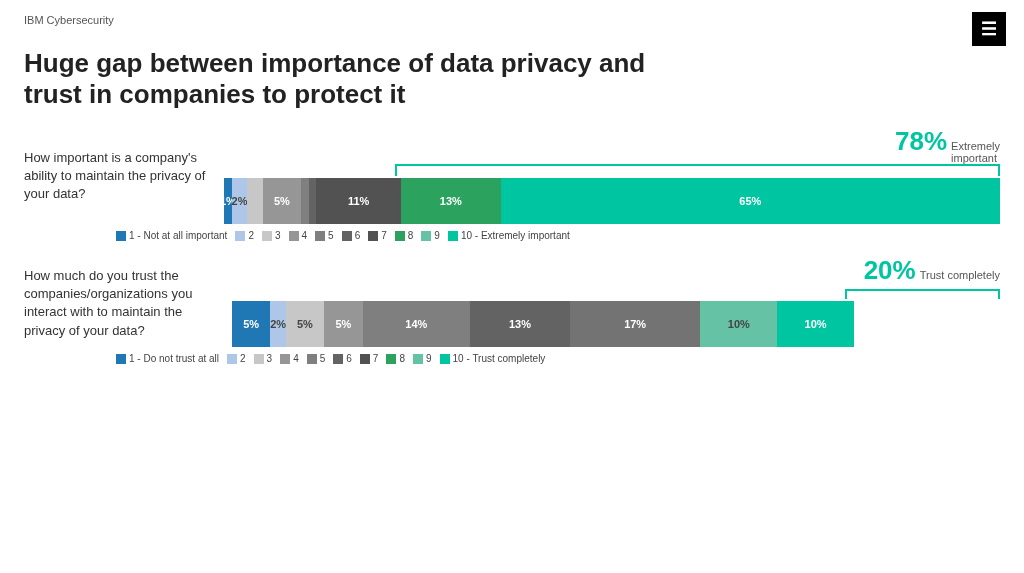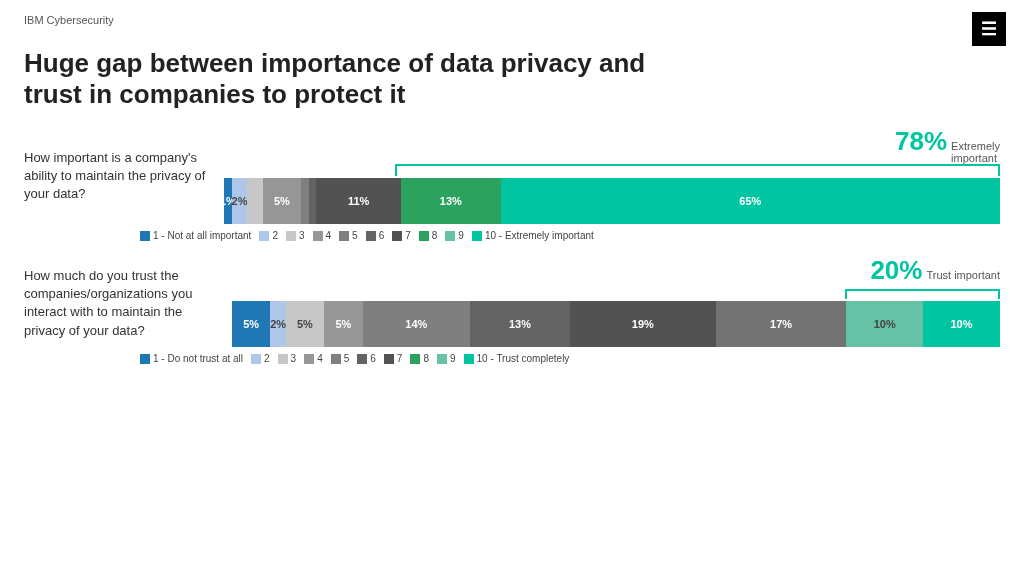--- a/index.html
+++ b/index.html
@@ -74,21 +74,21 @@
       white-space: nowrap;
     }
 
     .legend {
       display: flex;
       flex-wrap: wrap;
       margin-top: 6px;
       gap: 2px 8px;
       font-size: 10px;
       color: #444;
-      margin-left: 116px;
+      margin-left: 92px;
     }
     .legend-item {
       display: flex;
       align-items: center;
       gap: 3px;
     }
     .legend-swatch {
       width: 10px;
       height: 10px;
       display: inline-block;
@@ -239,21 +239,21 @@
 
   <div class="chart-section">
     <div class="chart-row">
       <div class="chart-label">How much do you trust the companies/organizations you interact with to maintain the privacy of your data?</div>
       <div class="bar-area">
         <div class="bar-relative2">
 
           <div style="position:absolute; top:-46px; right:0; display:flex; flex-direction:column; align-items:flex-end;">
             <div style="display:flex; align-items:baseline; gap:4px;">
               <span style="font-size:26px; font-weight:bold; color:#00c5a1;">20%</span>
-              <span style="font-size:11px; color:#555;">Trust important</span>
+              <span style="font-size:11px; color:#555;">Trust completely</span>
             </div>
           </div>
 
           <div style="position:absolute; top:-12px; right:0; width:20%; border-top:2px solid #00c5a1; border-left:2px solid #00c5a1; border-right:2px solid #00c5a1; height:10px;"></div>
 
           <div class="bar-container" id="trust-bar">
           <div class="bar-segment" style="width: 5%; background: rgb(31, 119, 180);">
                 <span class="seg-label">5%</span>
               </div>
               <div class="bar-segment" style="width: 2%; background: rgb(174, 199, 232);">
@@ -264,23 +264,20 @@
               </div>
               <div class="bar-segment" style="width: 5%; background: rgb(150, 150, 150);">
                 <span class="seg-label">5%</span>
               </div>
               <div class="bar-segment" style="width: 14%; background: rgb(127, 127, 127);">
                 <span class="seg-label">14%</span>
               </div>
               <div class="bar-segment" style="width: 13%; background: rgb(99, 99, 99);">
                 <span class="seg-label">13%</span>
               </div>
-              <div class="bar-segment" style="width: 19%; background: rgb(82, 82, 82);">
-                <span class="seg-label">19%</span>
-              </div>
               <div class="bar-segment" style="width: 17%; background: #737373;">
                 <span class="seg-label">17%</span>
               </div>
               <div class="bar-segment" style="width: 10%; background: rgb(102, 194, 164);">
                 <span class="seg-label" style="color: rgb(68, 68, 68);">10%</span>
               </div>
               <div class="bar-segment" style="width: 10%; background: rgb(0, 197, 161);">
                 <span class="seg-label">10%</span>
               </div>
             </div>

